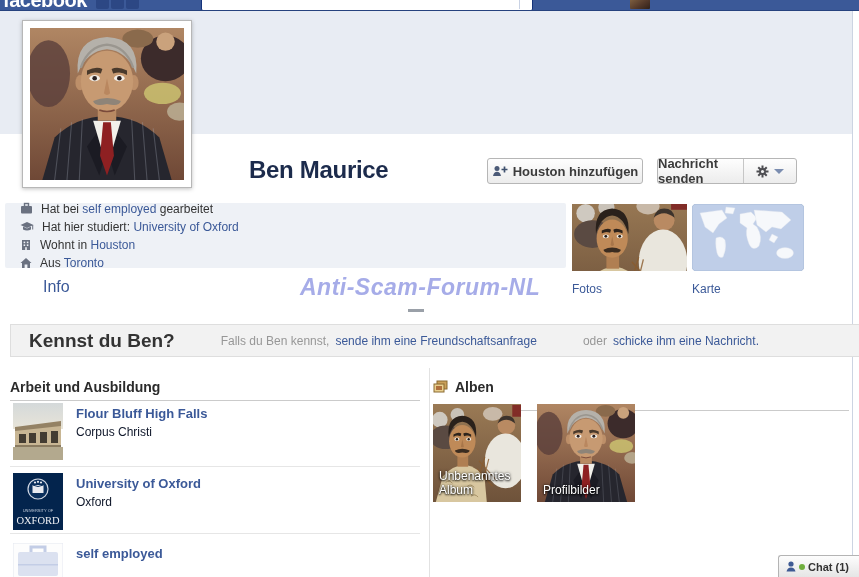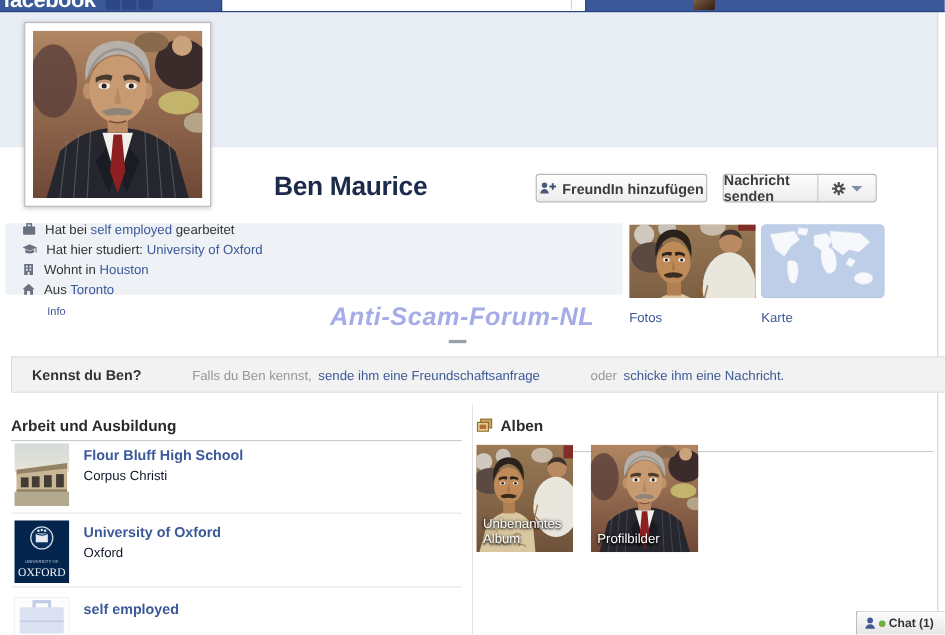--- a/index.html
+++ b/index.html
@@ -39,38 +39,38 @@
   .seg-msg{flex:1;}
   .seg-gear{width:52px;border-left:1px solid #c6c6c6;gap:5px;}
   .caret{width:0;height:0;border-left:5px solid transparent;border-right:5px solid transparent;border-top:5px solid #7b8db0;}
 
   
   .infobox{left:5px;top:203px;width:561px;height:65px;background:#eef1f6;border-radius:2px;
            display:flex;flex-direction:column;justify-content:center;gap:4px;padding-left:15px;box-sizing:border-box;}
   .inforow{display:flex;align-items:center;gap:8px;font-size:12px;color:#333;line-height:14px;}
   .inforow svg{flex:0 0 auto;}
   a.lnk{color:#3b5998;text-decoration:none;cursor:pointer;}
-  .info-link{left:43px;top:278px;font-size:10px;color:#3b5998;cursor:pointer;}
+  .info-link{left:43px;top:278px;font-size:16px;color:#3b5998;cursor:pointer;}
 
   
   .thumb-label{top:282px;font-size:12px;color:#3b5998;cursor:pointer;}
   .fotos-thumb{left:572px;top:204px;width:115px;height:67px;overflow:hidden;cursor:pointer;}
   .fotos-thumb svg{display:block;width:115px;height:67px;}
   .karte-thumb{left:692px;top:204px;width:112px;height:67px;cursor:pointer;}
   .karte-thumb svg{display:block;width:112px;height:67px;border-radius:4px;}
 
   
   .watermark{left:300px;top:274px;font-size:23px;font-weight:bold;font-style:italic;color:#a6ace8;
              letter-spacing:0.5px;pointer-events:none;z-index:20;text-align:right;}
   .wm-dash{left:408px;top:309px;width:16px;height:3px;background:#9aa0a8;}
 
   
   .banner{left:10px;top:324px;width:837px;height:31px;background:#f2f2f2;border:1px solid #dedede;
           display:flex;align-items:center;gap:6px;padding-left:18px;box-sizing:content-box;}
-  .banner .q{font-size:13px;font-weight:bold;color:#333;}
+  .banner .q{font-size:19px;font-weight:bold;color:#333;}
   .banner .t{font-size:12px;color:#979797;padding-left:40px;}
   .banner a.lnk{font-size:12px;}
 
   
   .col-divider{left:429px;top:368px;width:1px;height:209px;background:#e2e2e2;}
   .sec-head-left{left:10px;top:379px;width:410px;border-bottom:1px solid #cbcbcb;padding-bottom:5px;
                  font-size:14px;font-weight:bold;color:#2b2b2b;}
   .sec-head-right{left:433px;top:379px;width:416px;border-bottom:1px solid #cbcbcb;padding-bottom:15px;
                   font-size:14px;font-weight:bold;color:#2b2b2b;display:flex;align-items:center;gap:7px;}
   .entry{position:absolute;left:13px;display:flex;gap:13px;}
@@ -199,21 +199,21 @@
   </div>
 
   <div class="abs name">Ben Maurice</div>
 
   <div class="btn btn-add">
     <svg width="16" height="12" viewBox="0 0 16 12">
       <circle cx="5" cy="3.4" r="2.5" fill="#4b5a77"></circle>
       <path d="M1,11 Q2,6.8 5,6.8 Q8,6.8 9,11 Z" fill="#4b5a77"></path>
       <path d="M12.5,1.5 v6 M9.5,4.5 h6" stroke="#3f516e" stroke-width="1.7"></path>
     </svg>
-    <span>FreundIn hinzufügen</span>
+    <span>Houston hinzufügen</span>
   </div>
   <div class="btn-group">
     <div class="seg seg-msg">
       <span>Nachricht senden</span>
     </div>
     <div class="seg seg-gear">
       <svg width="13" height="13" viewBox="0 0 13 13">
         <g fill="#4e4e52">
           <rect x="5.5" y="0.5" width="2" height="12"></rect>
           <rect x="0.5" y="5.5" width="12" height="2"></rect>
@@ -313,21 +313,21 @@
         <g fill="#433c32">
             <rect x="6" y="31" width="7" height="9"></rect>
             <rect x="16" y="30" width="7" height="10"></rect>
             <rect x="27" y="29" width="7" height="11"></rect>
             <rect x="38" y="28" width="7" height="12"></rect>
           </g>
         <rect x="2" y="42" width="46" height="2" fill="#8a7b60"></rect>
       </svg>
     </div>
     <div class="etxt">
-      <div class="ename">Flour Bluff High School</div>
+      <div class="ename">Flour Bluff High Falls</div>
       <div class="eloc">Corpus Christi</div>
     </div>
   </div>
   <div class="row-div" style="top:466px"></div>
 
   <div class="entry" style="top:473px">
     <div class="ethumb">
       <svg width="50" height="57" viewBox="0 0 50 57">
         <rect x="0" y="0" width="50" height="57" fill="#03244d"></rect>
         <circle cx="25" cy="16" r="10" fill="#0a2f5c" stroke="#cfd6e2" stroke-width="1.2"></circle>

